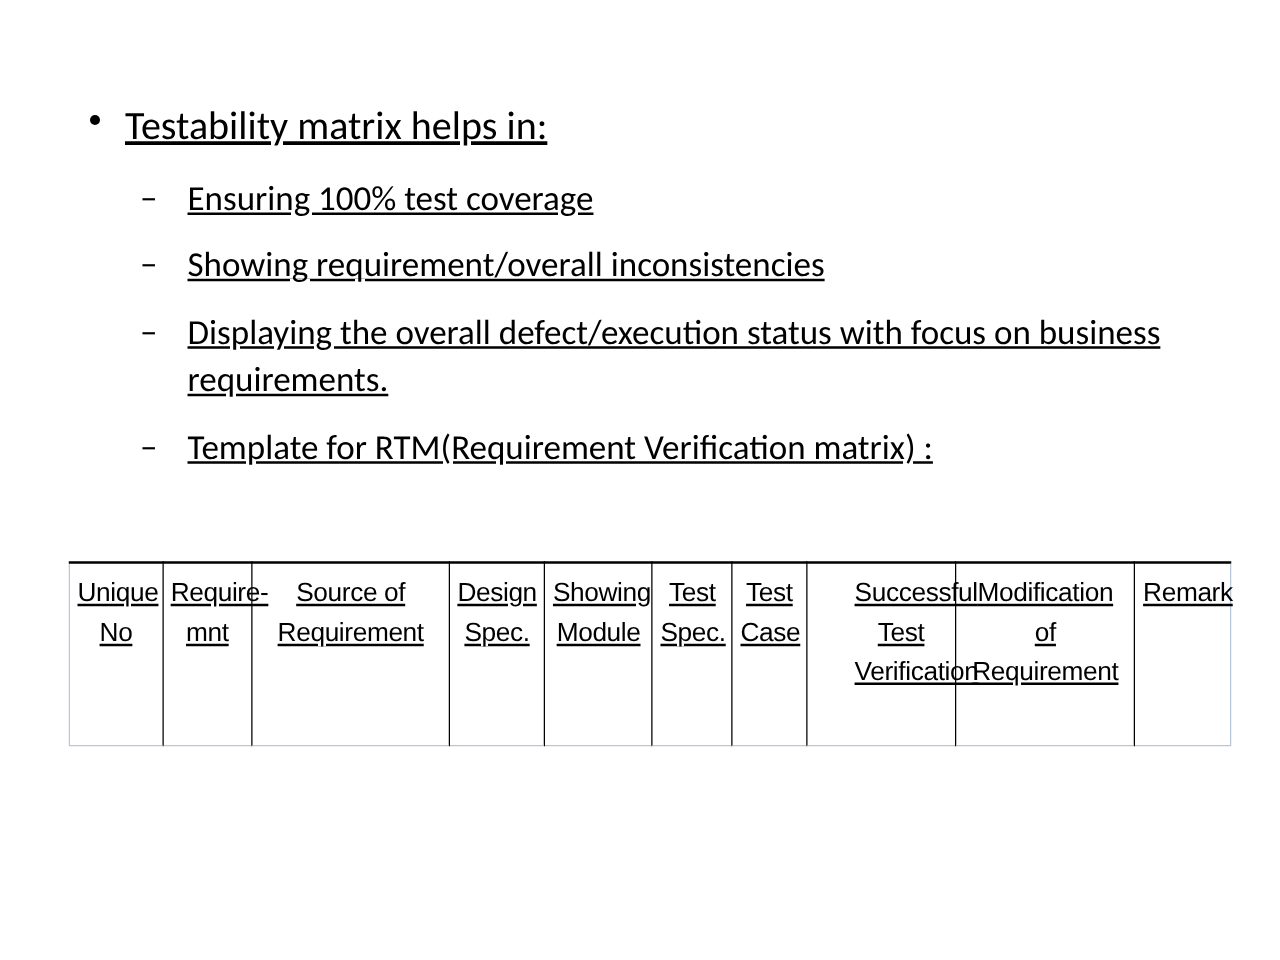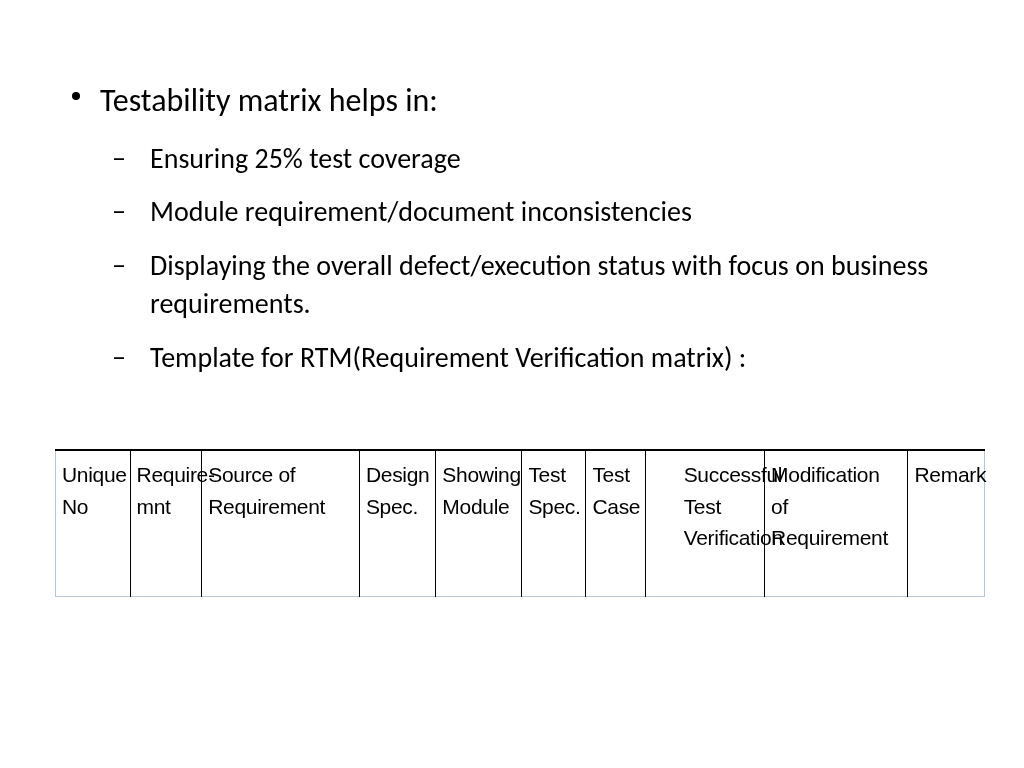--- a/index.html
+++ b/index.html
@@ -15,20 +15,21 @@
       color: #000000;
       padding: 80px 60px 0 60px;
     }
     .main-list {
       list-style: none;
     }
     .main-item {
       position: relative;
       padding-left: 40px;
       margin-bottom: 20px;
+      text-decoration: underline;
     }
     .main-bullet {
       position: absolute;
       left: 12px;
       top: 12px;
       width: 8px;
       height: 8px;
       background: #000;
       border-radius: 50%;
     }
@@ -69,25 +70,26 @@
       border: 1px solid #b8c8d8;
       border-top: 2.5px solid #000;
     }
     th {
       border-left: 1px solid #000;
       border-right: 1px solid #000;
       font-weight: 400;
       font-family: "Arial Narrow", Arial, sans-serif;
       font-stretch: condensed;
       font-size: 21px;
-      text-align: left;
+      text-align: center;
       vertical-align: top;
       padding: 8px 6px 42px 6px;
       line-height: 1.5;
       letter-spacing: -0.3px;
+      text-decoration: underline;
     }
     th:first-child {
       border-left: 1px solid #b8c8d8;
     }
     th:last-child {
       border-right: 1px solid #b8c8d8;
       margin-left: 23px;
     }
     .c0  { width: 7.8%; }
     .c1  { width: 7.5%; }
@@ -103,25 +105,25 @@
 </head>
 <body>
 
 <ul class="main-list">
   <li class="main-item">
     <span class="main-bullet"></span>
     <div class="main-text">Testability matrix helps in:</div>
     <ul class="sub-list">
       <li class="sub-item">
         <span class="sub-dash">–</span>
-        <div class="sub-text">Ensuring 25% test coverage</div>
+        <div class="sub-text">Ensuring 100% test coverage</div>
       </li>
       <li class="sub-item">
         <span class="sub-dash">–</span>
-        <div class="sub-text">Module requirement/document inconsistencies</div>
+        <div class="sub-text">Showing requirement/overall inconsistencies</div>
       </li>
       <li class="sub-item">
         <span class="sub-dash">–</span>
         <div class="sub-text">Displaying the overall defect/execution status with focus on business requirements.</div>
       </li>
       <li class="sub-item">
         <span class="sub-dash">–</span>
         <div class="sub-text">Template for RTM(Requirement Verification matrix) :</div>
       </li>
     </ul>

